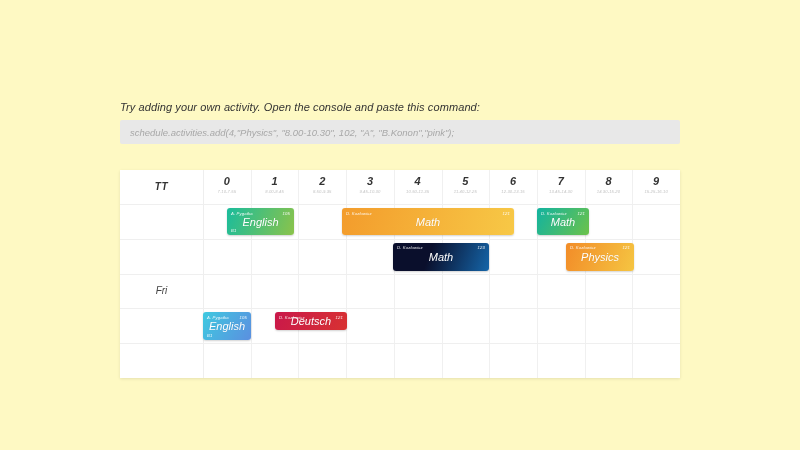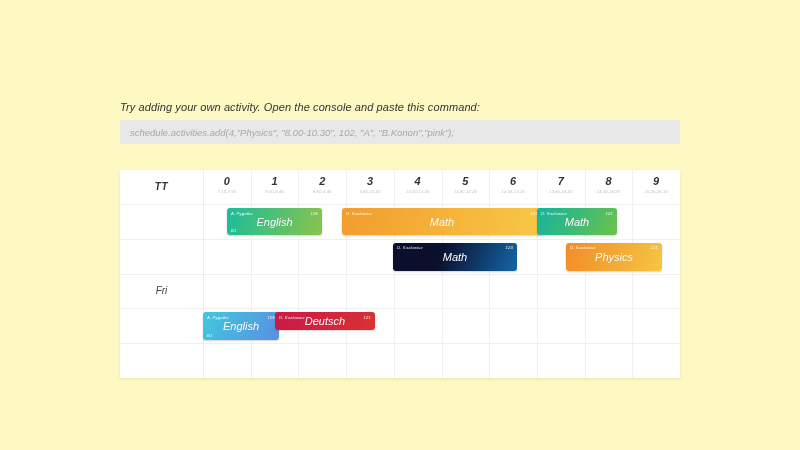--- a/index.html
+++ b/index.html
@@ -140,21 +140,20 @@
     color: #444444;
   }
 
   
   .activity {
     position: absolute;
     border-radius: 3px;
     overflow: hidden;
     box-shadow: 0 1px 2px rgba(0,0,0,0.18);
     color: #ffffff;
-    padding-left: 28px;
   }
   .act-title {
     position: absolute;
     left: 0;
     top: 0;
     width: 100%;
     height: 100%;
     display: flex;
     align-items: center;
     justify-content: center;

